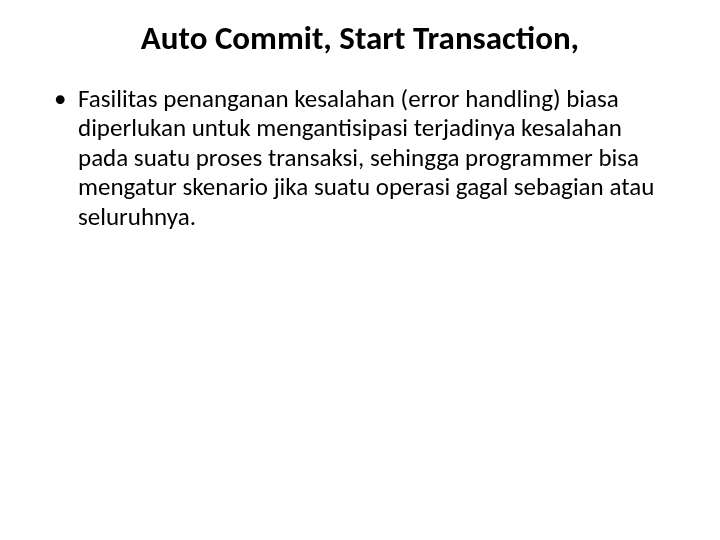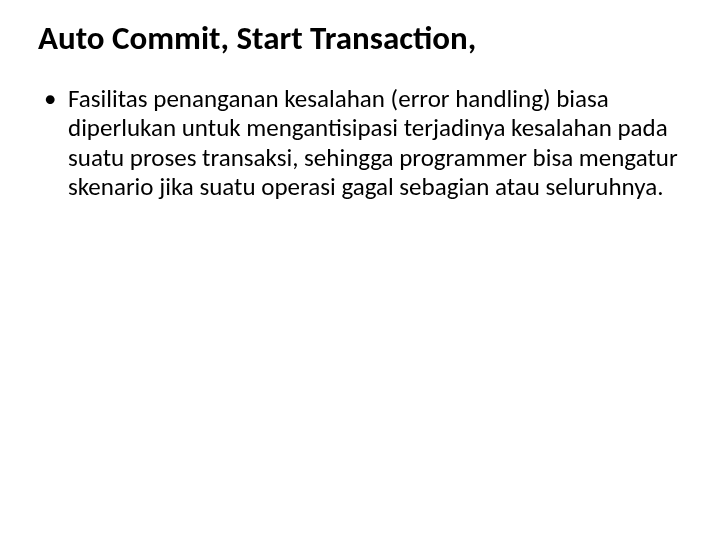--- a/index.html
+++ b/index.html
@@ -12,33 +12,34 @@
     color: #000000;
     overflow: hidden;
   }
   .slide {
     box-sizing: border-box;
     width: 720px;
     height: 540px;
     padding: 20px 38px 0 38px;
   }
   .title {
+    text-align: center;
     font-weight: 700;
     font-size: 33px;
     line-height: 1.15;
     margin: 0 0 26px 0;
     letter-spacing: 0px;
   }
   .body {
     font-size: 25px;
     line-height: 1.18;
   }
   ul.bullets {
     list-style: none;
-    margin: 0;
+    margin: 10px;
     padding: 0;
   }
   ul.bullets > li {
     position: relative;
     padding-left: 30px;
     margin: 0;
   }
   ul.bullets > li::before {
     content: "•";
     position: absolute;

